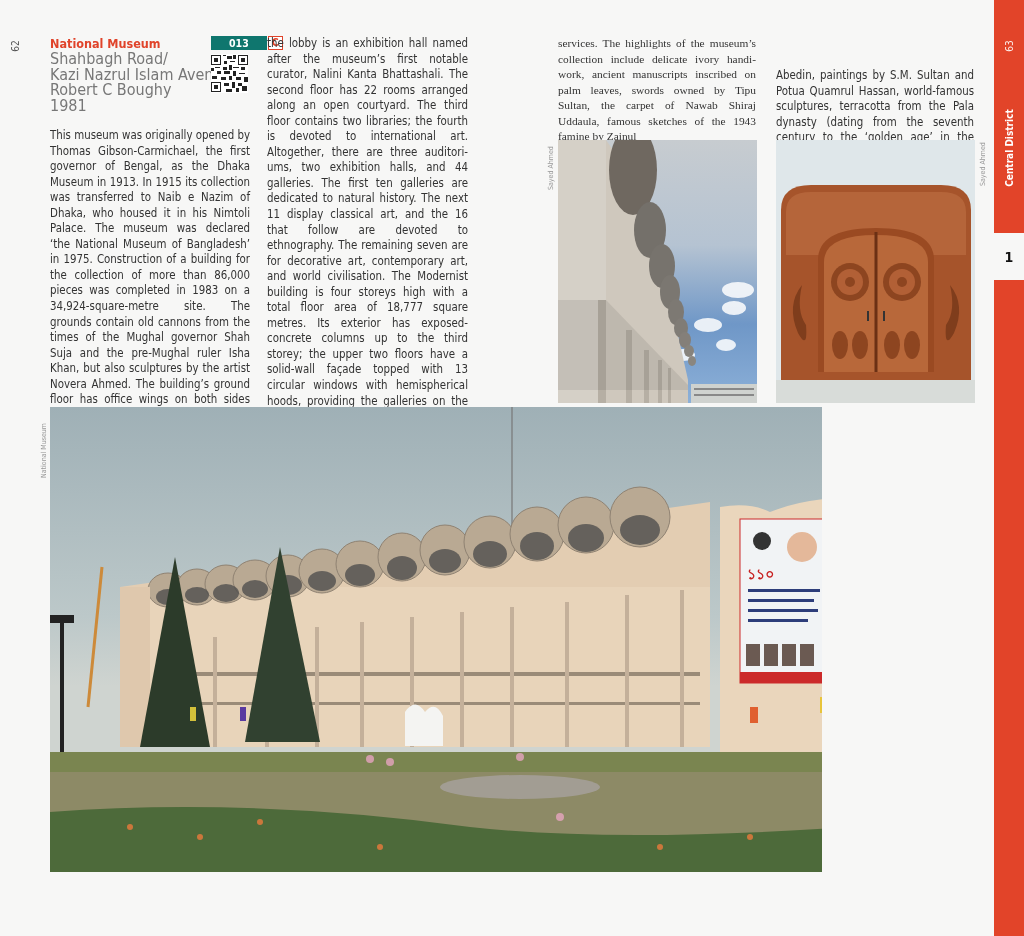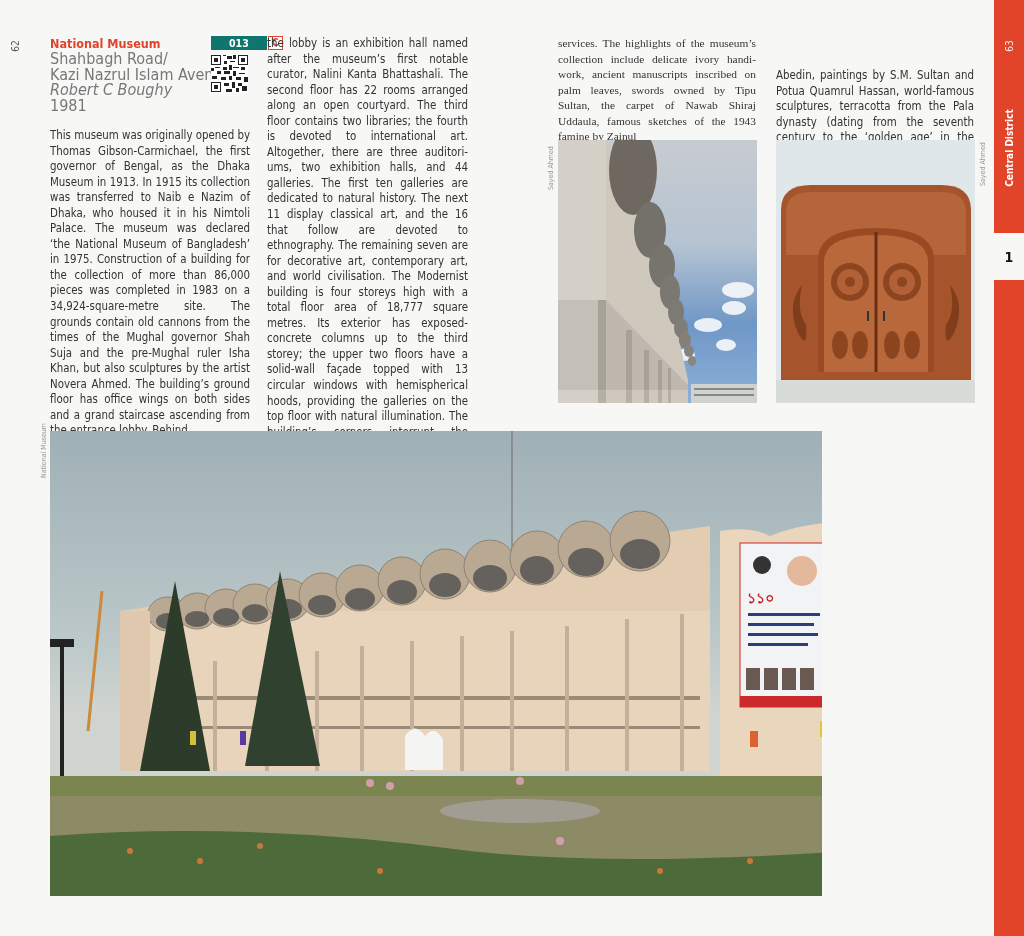--- a/index.html
+++ b/index.html
@@ -4,39 +4,39 @@
 <style>
   * { box-sizing: border-box; margin: 0; padding: 0; }
   html, body { width: 1024px; height: 936px; background: #f7f7f6; overflow: hidden; }
   body { position: relative; font-family: "DejaVu Sans Condensed", "DejaVu Sans", sans-serif; color: #333; }
 
   .page-num-left { position: absolute; left: 11px; top: 38px; width: 14px; height: 16px; font-size: 10px; color: #555; transform: rotate(-90deg); transform-origin: center; text-align: center; }
 
   .entry-head { position: absolute; left: 50px; top: 36px; width: 200px; }
   .entry-title { font-size: 12.5px; font-weight: bold; color: #e0432a; line-height: 15px; }
   .entry-line { font-size: 16px; color: #777; line-height: 15.5px; }
-  .entry-line.italic { font-style: italic; }
+  .entry-line.italic { }
 
   .code-badge { position: absolute; left: 211px; top: 36px; height: 14px; display: flex; font-size: 10.5px; font-weight: bold; line-height: 14px; }
   .code-num { background: #0f766e; color: #fff; padding: 0 18px; }
   .code-letter { background: #fff; color: #e0432a; border: 1.5px solid #e0432a; padding: 0 3px; line-height: 11px; margin-left: 1px; }
 
   .qr { position: absolute; left: 211px; top: 54px; width: 37px; height: 39px; background: #fff; }
   .qr svg { width: 100%; height: 100%; display: block; }
 
   .col { position: absolute; font-size: 11.4px; line-height: 15.55px; color: #333; text-align: justify; hyphens: manual; }
   .col-1 { left: 50px; top: 128px; width: 200px; }
   .col-2 { left: 267px; top: 36px; width: 201px; }
   .col-3 { left: 558px; top: 36px; width: 198px; font-family: Liberation Serif, serif; }
   .col-4 { left: 776px; top: 36px; width: 198px; margin-top: 32px; }
 
   .photo { position: absolute; overflow: hidden; }
   .photo-columns { left: 558px; top: 140px; width: 199px; height: 263px; background: linear-gradient(180deg, #c7ccd0 0%, #b5c3d2 40%, #6f97c7 70%, #8cb0d8 100%); }
   .photo-door { left: 776px; top: 140px; width: 199px; height: 263px; background: #e7ebec; }
-  .photo-main { left: 50px; top: 431px; width: 772px; height: 465px; background: linear-gradient(180deg, #9fb0b6 0%, #bcc8c9 45%, #cfd4d0 60%, #cfd4d0 100%); }
+  .photo-main { left: 50px; top: 407px; width: 772px; height: 465px; background: linear-gradient(180deg, #9fb0b6 0%, #bcc8c9 45%, #cfd4d0 60%, #cfd4d0 100%); }
 
   .credit { position: absolute; font-size: 7px; color: #999; transform: rotate(-90deg); transform-origin: left top; white-space: nowrap; }
   .credit-1 { left: 547px; top: 190px; }
   .credit-2 { left: 979px; top: 186px; }
   .credit-3 { left: 40px; top: 478px; }
 
   .side-tab { position: absolute; left: 994px; top: 0; width: 30px; height: 936px; background: #e24429; }
   .side-tab-number-box { position: absolute; left: 994px; top: 233px; width: 30px; height: 47px; background: #f7f7f6; display: flex; align-items: center; justify-content: center; font-weight: bold; font-size: 14px; color: #111; }
   .side-label { position: absolute; left: 1009px; top: 148px; font-size: 10px; font-weight: bold; color: #fff; transform: translate(-50%, -50%) rotate(-90deg); white-space: nowrap; }
   .side-page { position: absolute; left: 1009px; top: 46px; font-size: 10px; color: #fff; transform: translate(-50%, -50%) rotate(-90deg); white-space: nowrap; opacity: .9; }

